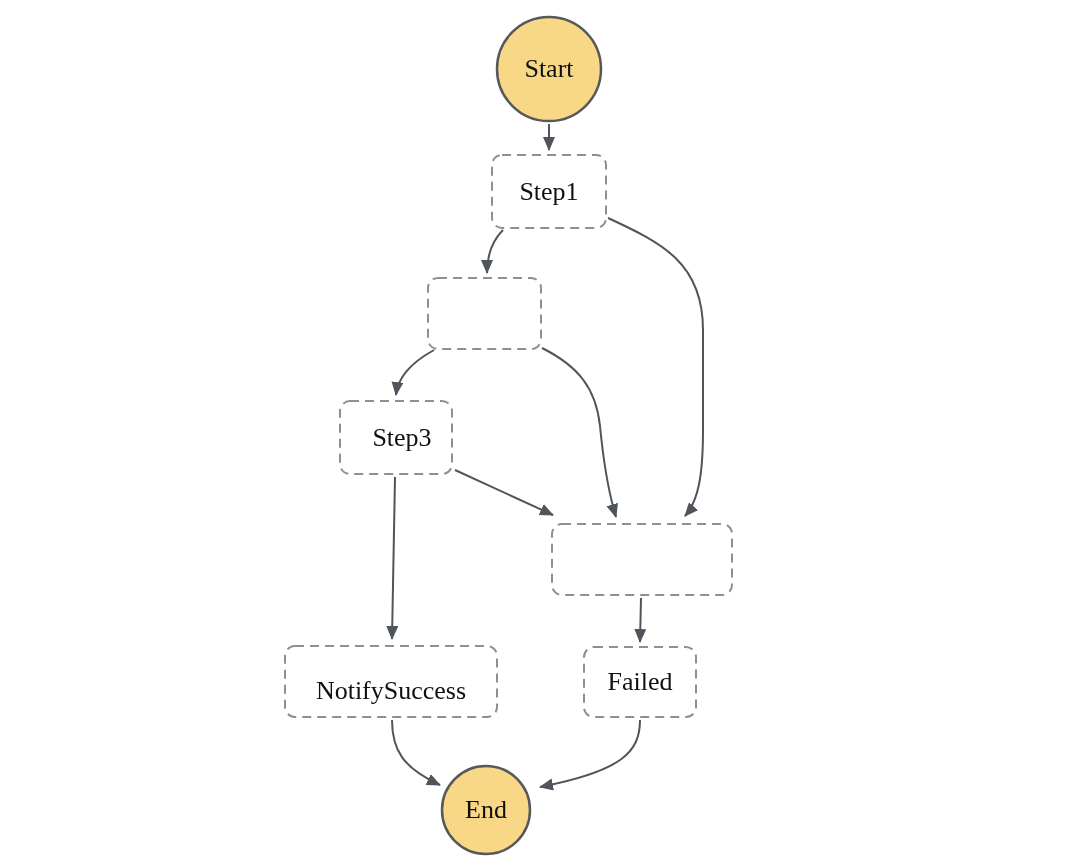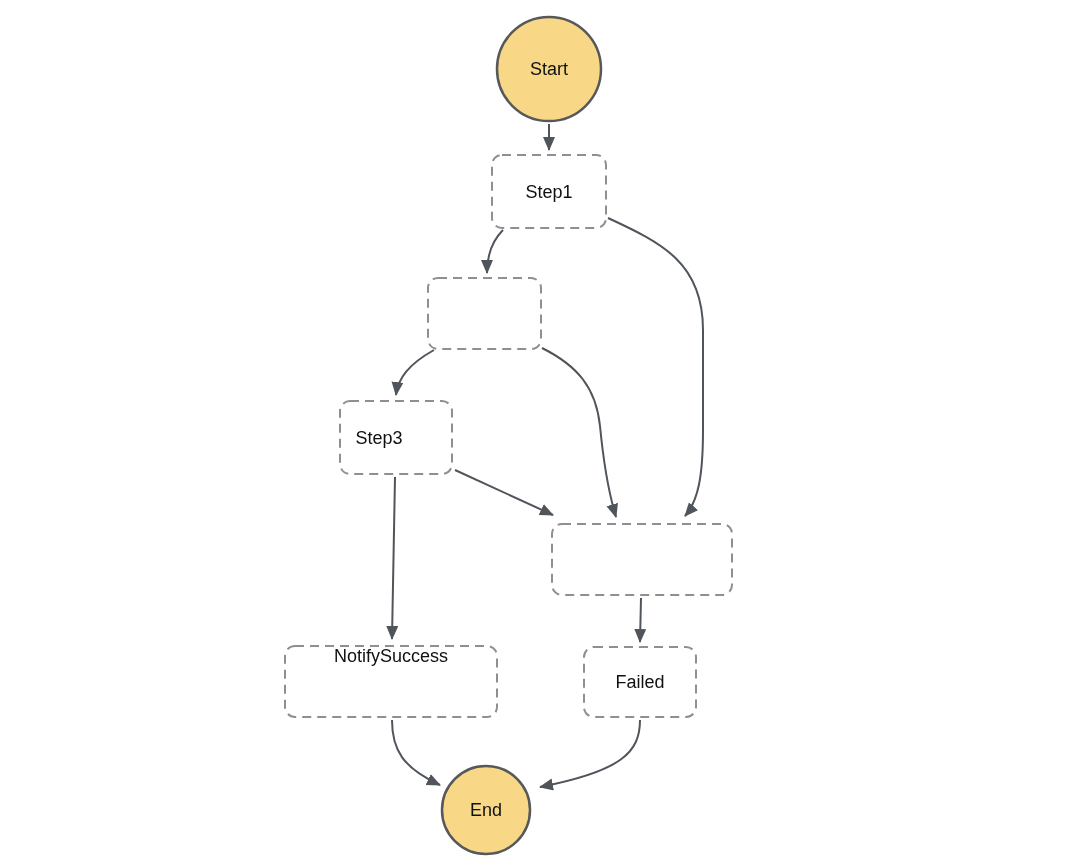--- a/index.html
+++ b/index.html
@@ -19,32 +19,33 @@
     overflow:hidden;
   }
   .edges-svg{position:absolute;left:0;top:0;width:1086px;height:868px;}
   .edge{fill:none;stroke:var(--edge);stroke-width:2;}
   #ah path{fill:var(--edge);stroke:none;}
   .task-rect{fill:#FFFFFF;stroke:var(--task-border);stroke-width:2;stroke-dasharray:9 6;}
   .terminal-circle{fill:var(--terminal-fill);stroke:var(--terminal-border);stroke-width:2.5;}
   .node{
     position:absolute;
     display:flex;align-items:center;justify-content:center;
-    font-size:18px;line-height:1;color:var(--text);
+    font-size:26px;line-height:1;color:var(--text);
     white-space:nowrap;
     user-select:none;
+    font-family:Liberation Serif, serif;
   }
   .node.task{cursor:pointer;}
   #node-start{left:497px;top:17px;width:104px;height:104px;border-radius:50%;}
   #node-end{left:442px;top:766px;width:88px;height:88px;border-radius:50%;}
   #node-step1{left:491px;top:154px;width:116px;height:75px;text-align:right;}
   #node-step2{left:427px;top:277px;width:115px;height:73px;}
-  #node-step3{left:322px;top:400px;width:114px;height:75px;}
+  #node-step3{left:345px;top:400px;width:114px;height:75px;}
   #node-notify-error{left:551px;top:523px;width:182px;height:73px;}
-  #node-notify-success{left:284px;top:619px;width:214px;height:73px;}
+  #node-notify-success{left:284px;top:654px;width:214px;height:73px;}
   #node-failed{left:583px;top:646px;width:114px;height:72px;}
 </style>
 </head>
 <body>
 
 <div class="canvas">
 
   <svg class="edges-svg" width="1086" height="868" viewBox="0 0 1086 868" xmlns="http://www.w3.org/2000/svg">
     <defs>
       <marker id="ah" markerUnits="userSpaceOnUse" markerWidth="16" markerHeight="14" refX="13" refY="6" orient="auto">

